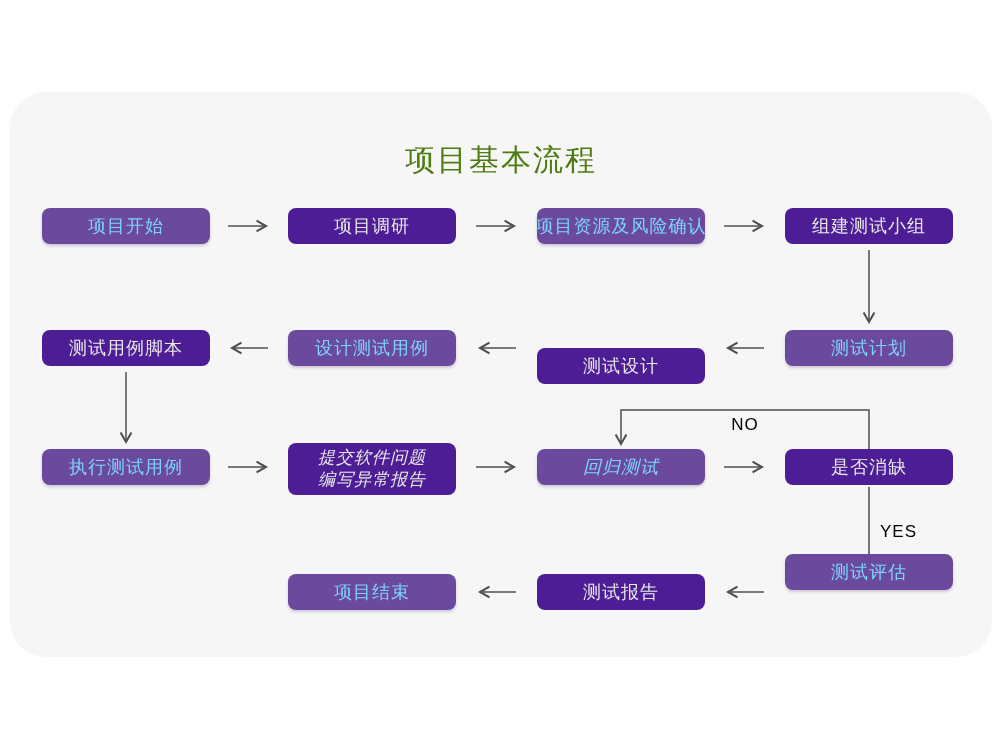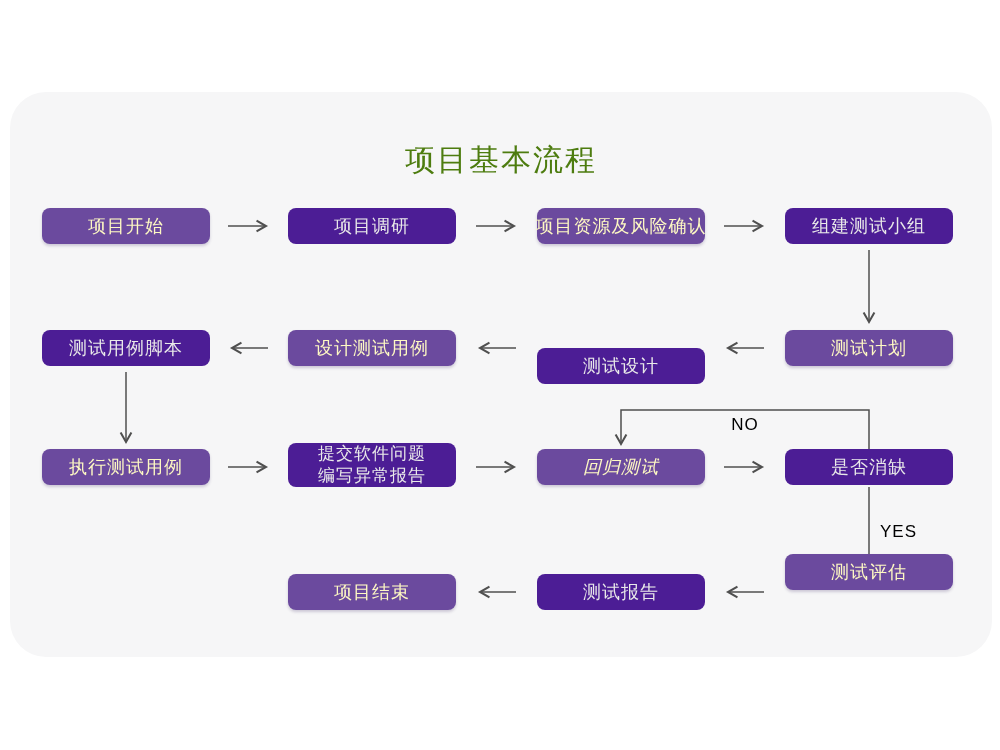--- a/index.html
+++ b/index.html
@@ -18,23 +18,23 @@
     position:absolute; left:10px; top:140px; width:982px;
     text-align:center; font-size:30px; font-weight:500;
     color:#4d7c0f; letter-spacing:2px;
   }
   .node {
     position:absolute; width:168px; height:36px;
     border-radius:8px;
     display:flex; align-items:center; justify-content:center;
     font-size:18px; letter-spacing:1px; white-space:nowrap;
   }
-  .node.purple { background:#6b4a9e; color:#fef9c3; box-shadow:0 2px 3px rgba(60,40,100,0.22); }
+  .node.purple { background:#6b4a9e; color:#7dd3fc; box-shadow:0 2px 3px rgba(60,40,100,0.22); }
   .node.gray   { background:#4c1d95; color:#e9e9e9; }
-  .node.two-line { height:44px; flex-direction:column; font-size:17px; line-height:22px; }
+  .node.two-line { height:52px; flex-direction:column; font-size:17px; line-height:22px;font-style:italic; }
   .edge-label { position:absolute; font-size:17px; color:#000000; letter-spacing:1px; }
   .edge-label.no { left:690px; top:415px; width:110px; text-align:center; }
   .edge-label.yes { left:880px; top:522px; }
   svg.arrows { position:absolute; left:0; top:0; pointer-events:none; }
   svg.arrows path { stroke:#4f4f4f; stroke-width:1.5; fill:none; }
 </style>
 </head>
 <body>
 
 <div class="canvas">

